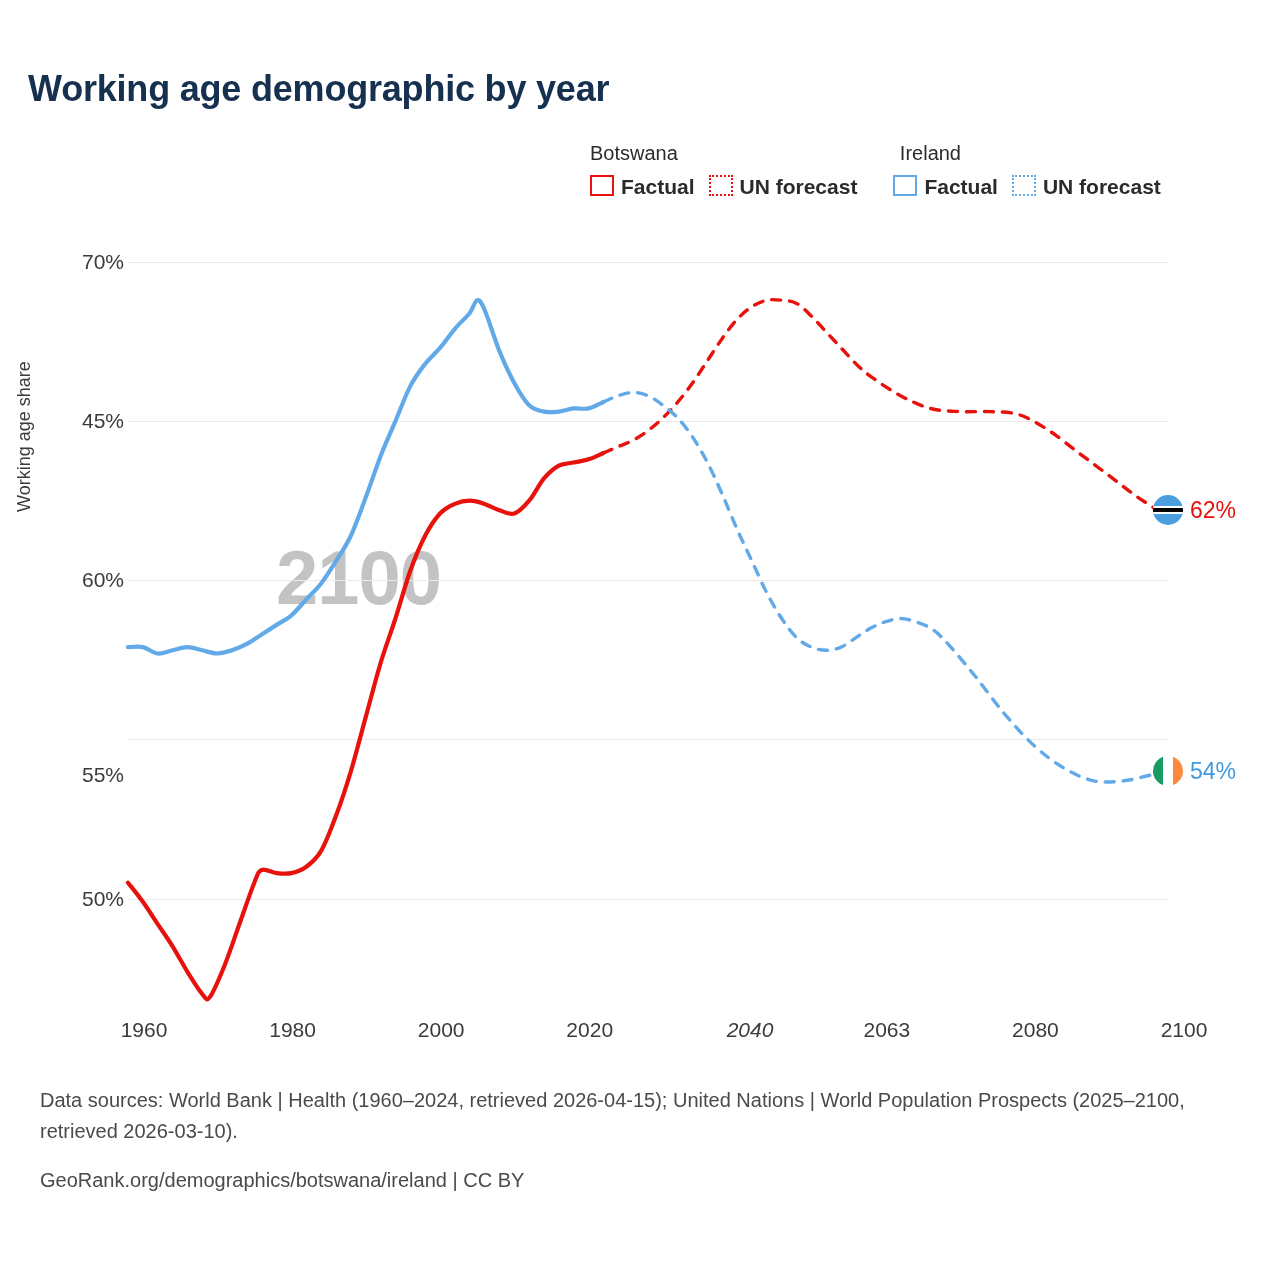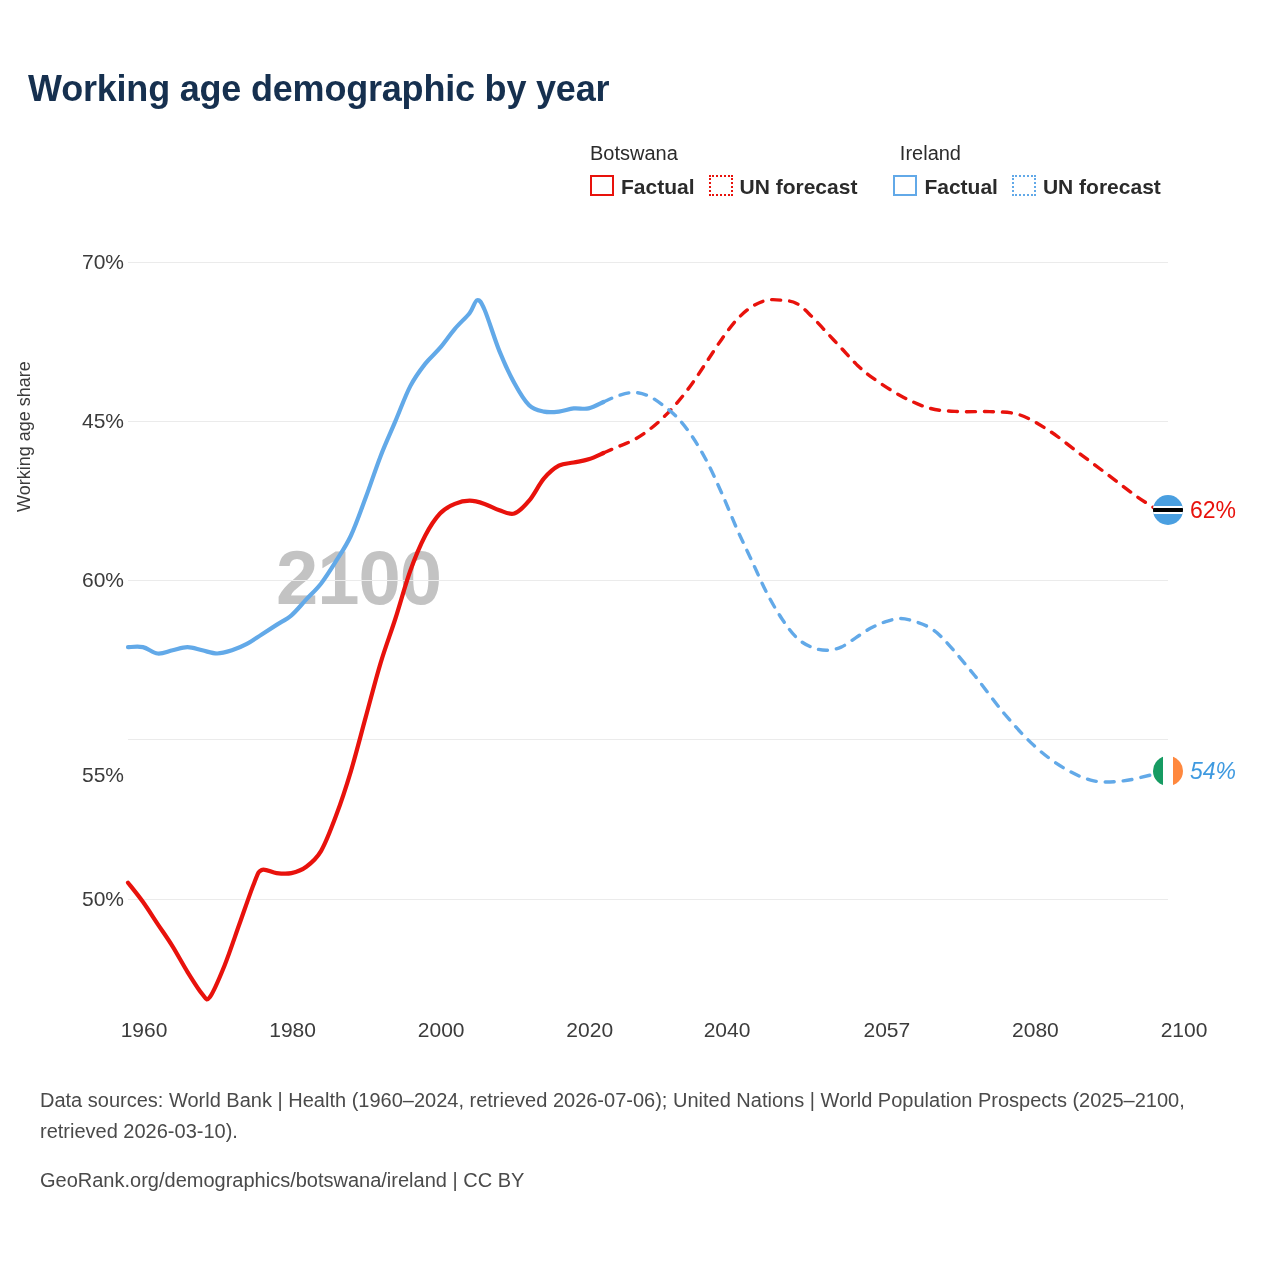--- a/index.html
+++ b/index.html
@@ -155,21 +155,21 @@
   .flag-ie { display: flex; }
   .flag-ie span { flex: 1 1 33.33%; height: 100%; display: block; }
   .flag-ie .c1 { background: #169b62; }
   .flag-ie .c2 { background: #ffffff; }
   .flag-ie .c3 { background: #ff883e; }
   .endlabel {
     font-size: 23px;
     white-space: nowrap;
   }
   .endlabel.bw { color: #e8120c; }
-  .endlabel.ie { color: #3f9ae0; font-style: italic; }
+  .endlabel.ie { color: #3f9ae0; }
 
   
   .footer {
     position: absolute;
     left: 40px;
     top: 1085px;
     width: 1180px;
     font-size: 20px;
     line-height: 1.55;
     color: #4a4a4a;
@@ -225,22 +225,22 @@
         <div class="ylabel-tick" style="top: 477.447px; margin-top: 36px;">55%</div>
         <div class="ylabel-tick" style="top: 318.298px;">60%</div>
         <div class="ylabel-tick" style="top: 159.149px;">45%</div>
         <div class="ylabel-tick" style="top: 0px;">70%</div>
       </div>
     <div id="xticks">
         <div class="xtick" style="left: 0px;">1960</div>
         <div class="xtick" style="left: 148.571px;">1980</div>
         <div class="xtick" style="left: 297.143px;">2000</div>
         <div class="xtick" style="left: 445.714px;">2020</div>
-        <div class="xtick" style="left: 583px;">2040</div>
-        <div class="xtick" style="left: 742.857px;">2057</div>
+        <div class="xtick" style="left: 606px; font-style: italic;">2040</div>
+        <div class="xtick" style="left: 742.857px;">2063</div>
         <div class="xtick" style="left: 891.429px;">2080</div>
         <div class="xtick" style="left: 1040px;">2100</div>
       </div>
     <svg class="lines" id="lines" viewBox="0 0 1040 748" preserveAspectRatio="none">
         <path d="M0.00,620.68 C2.48,623.86 9.90,632.88 14.86,639.78 C19.81,646.68 24.76,654.63 29.71,662.06 C34.67,669.49 39.62,676.38 44.57,684.34 C49.52,692.30 54.48,701.85 59.43,709.80 C64.38,717.76 70.57,727.84 74.29,732.09 C78.00,736.33 78.00,740.04 81.71,735.27 C85.43,730.49 91.62,715.64 96.57,703.44 C101.52,691.24 106.48,675.85 111.43,662.06 C116.38,648.27 122.57,629.70 126.29,620.68 C130.00,611.66 130.00,609.54 133.71,607.95 C137.43,606.36 143.62,610.60 148.57,611.13 C153.52,611.66 158.48,612.19 163.43,611.13 C168.38,610.07 173.33,608.48 178.29,604.77 C183.24,601.05 188.19,597.34 193.14,588.85 C198.10,580.36 203.05,567.10 208.00,553.84 C212.95,540.58 217.90,525.72 222.86,509.28 C227.81,492.83 232.76,473.20 237.71,455.17 C242.67,437.13 247.62,417.50 252.57,401.06 C257.52,384.61 262.48,371.88 267.43,356.49 C272.38,341.11 277.33,322.54 282.29,308.75 C287.24,294.96 292.19,283.29 297.14,273.74 C302.10,264.19 307.05,256.76 312.00,251.46 C316.95,246.15 321.90,244.03 326.86,241.91 C331.81,239.78 336.76,238.72 341.71,238.72 C346.67,238.72 351.62,240.31 356.57,241.91 C361.52,243.50 366.48,246.68 371.43,248.27 C376.38,249.86 381.33,253.05 386.29,251.46 C391.24,249.86 396.19,244.56 401.14,238.72 C406.10,232.89 411.05,222.28 416.00,216.44 C420.95,210.61 425.90,206.36 430.86,203.71 C435.81,201.06 440.76,201.59 445.71,200.53 C450.67,199.47 455.62,198.94 460.57,197.34 C465.52,195.75 472.95,192.04 475.43,190.98" fill="none" stroke="#e8120c" stroke-width="4.2" stroke-linecap="round" stroke-linejoin="round"></path>
         <path d="M475.43,190.98 C477.90,189.92 485.33,186.73 490.29,184.61 C495.24,182.49 500.19,180.90 505.14,178.25 C510.10,175.59 515.05,172.41 520.00,168.70 C524.95,164.98 529.90,160.74 534.86,155.97 C539.81,151.19 544.76,145.89 549.71,140.05 C554.67,134.22 559.62,127.85 564.57,120.95 C569.52,114.06 574.48,106.10 579.43,98.67 C584.38,91.25 589.33,83.29 594.29,76.39 C599.24,69.50 604.19,62.60 609.14,57.29 C614.10,51.99 619.05,47.74 624.00,44.56 C628.95,41.38 633.90,39.26 638.86,38.20 C643.81,37.13 648.76,37.67 653.71,38.20 C658.67,38.73 663.62,38.73 668.57,41.38 C673.52,44.03 678.48,49.34 683.43,54.11 C688.38,58.89 693.33,64.72 698.29,70.03 C703.24,75.33 708.19,80.64 713.14,85.94 C718.10,91.25 723.05,97.08 728.00,101.86 C732.95,106.63 735.43,109.28 742.86,114.59 C750.29,119.89 762.67,128.38 772.57,133.69 C782.48,138.99 792.38,143.76 802.29,146.42 C812.19,149.07 822.10,149.07 832.00,149.60 C841.90,150.13 851.81,149.07 861.71,149.60 C871.62,150.13 881.52,149.60 891.43,152.78 C901.33,155.97 911.24,162.33 921.14,168.70 C931.05,175.06 940.95,183.55 950.86,190.98 C960.76,198.41 970.67,205.83 980.57,213.26 C990.48,220.69 1000.38,228.64 1010.29,235.54 C1020.19,242.44 1035.05,251.46 1040.00,254.64" fill="none" stroke="#e8120c" stroke-width="3.4" stroke-linecap="round" stroke-linejoin="round" stroke-dasharray="9 9"></path>
         <path d="M0.00,385.14 C2.48,385.14 9.90,384.08 14.86,385.14 C19.81,386.20 24.76,390.98 29.71,391.51 C34.67,392.04 39.62,389.38 44.57,388.32 C49.52,387.26 54.48,385.14 59.43,385.14 C64.38,385.14 69.33,387.26 74.29,388.32 C79.24,389.38 84.19,391.51 89.14,391.51 C94.10,391.51 99.05,389.91 104.00,388.32 C108.95,386.73 113.90,384.61 118.86,381.96 C123.81,379.30 128.76,375.59 133.71,372.41 C138.67,369.23 143.62,366.04 148.57,362.86 C153.52,359.68 158.48,357.55 163.43,353.31 C168.38,349.07 173.33,342.70 178.29,337.40 C183.24,332.09 188.19,327.85 193.14,321.48 C198.10,315.11 203.05,307.16 208.00,299.20 C212.95,291.24 217.90,284.35 222.86,273.74 C227.81,263.13 232.76,248.80 237.71,235.54 C242.67,222.28 247.62,206.89 252.57,194.16 C257.52,181.43 262.48,170.82 267.43,159.15 C272.38,147.48 277.33,133.69 282.29,124.14 C287.24,114.59 292.19,108.22 297.14,101.86 C302.10,95.49 307.05,91.78 312.00,85.94 C316.95,80.10 321.90,72.68 326.86,66.84 C331.81,61.01 338.00,55.70 341.71,50.93 C345.43,46.15 346.67,38.73 349.14,38.20 C351.62,37.67 352.86,39.26 356.57,47.74 C360.29,56.23 366.48,76.92 371.43,89.12 C376.38,101.32 381.33,111.93 386.29,120.95 C391.24,129.97 396.19,138.46 401.14,143.23 C406.10,148.01 411.05,148.54 416.00,149.60 C420.95,150.66 425.90,150.13 430.86,149.60 C435.81,149.07 440.76,146.95 445.71,146.42 C450.67,145.89 455.62,147.48 460.57,146.42 C465.52,145.36 472.95,141.11 475.43,140.05" fill="none" stroke="#62a9e8" stroke-width="4.2" stroke-linecap="round" stroke-linejoin="round"></path>
         <path d="M475.43,140.05 C477.90,138.99 485.33,135.28 490.29,133.69 C495.24,132.09 500.19,130.50 505.14,130.50 C510.10,130.50 515.05,131.56 520.00,133.69 C524.95,135.81 529.90,139.52 534.86,143.23 C539.81,146.95 544.76,150.66 549.71,155.97 C554.67,161.27 559.62,167.64 564.57,175.06 C569.52,182.49 574.48,190.98 579.43,200.53 C584.38,210.08 589.33,221.22 594.29,232.36 C599.24,243.50 604.19,256.23 609.14,267.37 C614.10,278.51 619.05,288.59 624.00,299.20 C628.95,309.81 633.90,321.48 638.86,331.03 C643.81,340.58 648.76,349.07 653.71,356.49 C658.67,363.92 663.62,370.82 668.57,375.59 C673.52,380.37 678.48,383.02 683.43,385.14 C688.38,387.26 693.33,388.32 698.29,388.32 C703.24,388.32 708.19,387.26 713.14,385.14 C718.10,383.02 723.05,378.77 728.00,375.59 C732.95,372.41 737.90,368.70 742.86,366.04 C747.81,363.39 752.76,361.27 757.71,359.68 C762.67,358.09 767.62,356.49 772.57,356.49 C777.52,356.49 782.48,358.09 787.43,359.68 C792.38,361.27 797.33,362.86 802.29,366.04 C807.24,369.23 809.71,370.82 817.14,378.77 C824.57,386.73 836.95,401.59 846.86,413.79 C856.76,425.99 866.67,440.31 876.57,451.98 C886.48,463.65 896.38,474.79 906.29,483.81 C916.19,492.83 926.10,500.26 936.00,506.09 C945.90,511.93 955.81,516.70 965.71,518.83 C975.62,520.95 985.52,519.89 995.43,518.83 C1005.33,517.76 1017.71,514.05 1025.14,512.46 C1032.57,510.87 1037.52,509.81 1040.00,509.28" fill="none" stroke="#62a9e8" stroke-width="3.4" stroke-linecap="round" stroke-linejoin="round" stroke-dasharray="9 9"></path>
       </svg>
 
@@ -255,17 +255,17 @@
       <span class="flag flag-ie">
         <span class="c1"></span>
           <span class="c2"></span>
           <span class="c3"></span>
       </span>
       <span class="endlabel ie">54%</span>
     </div>
   </div>
 
   <div class="footer">
-    <div class="line1">Data sources: World Bank | Health (1960–2024, retrieved 2026-07-06); United Nations | World Population Prospects (2025–2100, retrieved 2026-03-10).</div>
+    <div class="line1">Data sources: World Bank | Health (1960–2024, retrieved 2026-04-15); United Nations | World Population Prospects (2025–2100, retrieved 2026-03-10).</div>
     <div class="line2">GeoRank.org/demographics/botswana/ireland | CC BY</div>
   </div>
 
 </div>
 
 </body></html>

